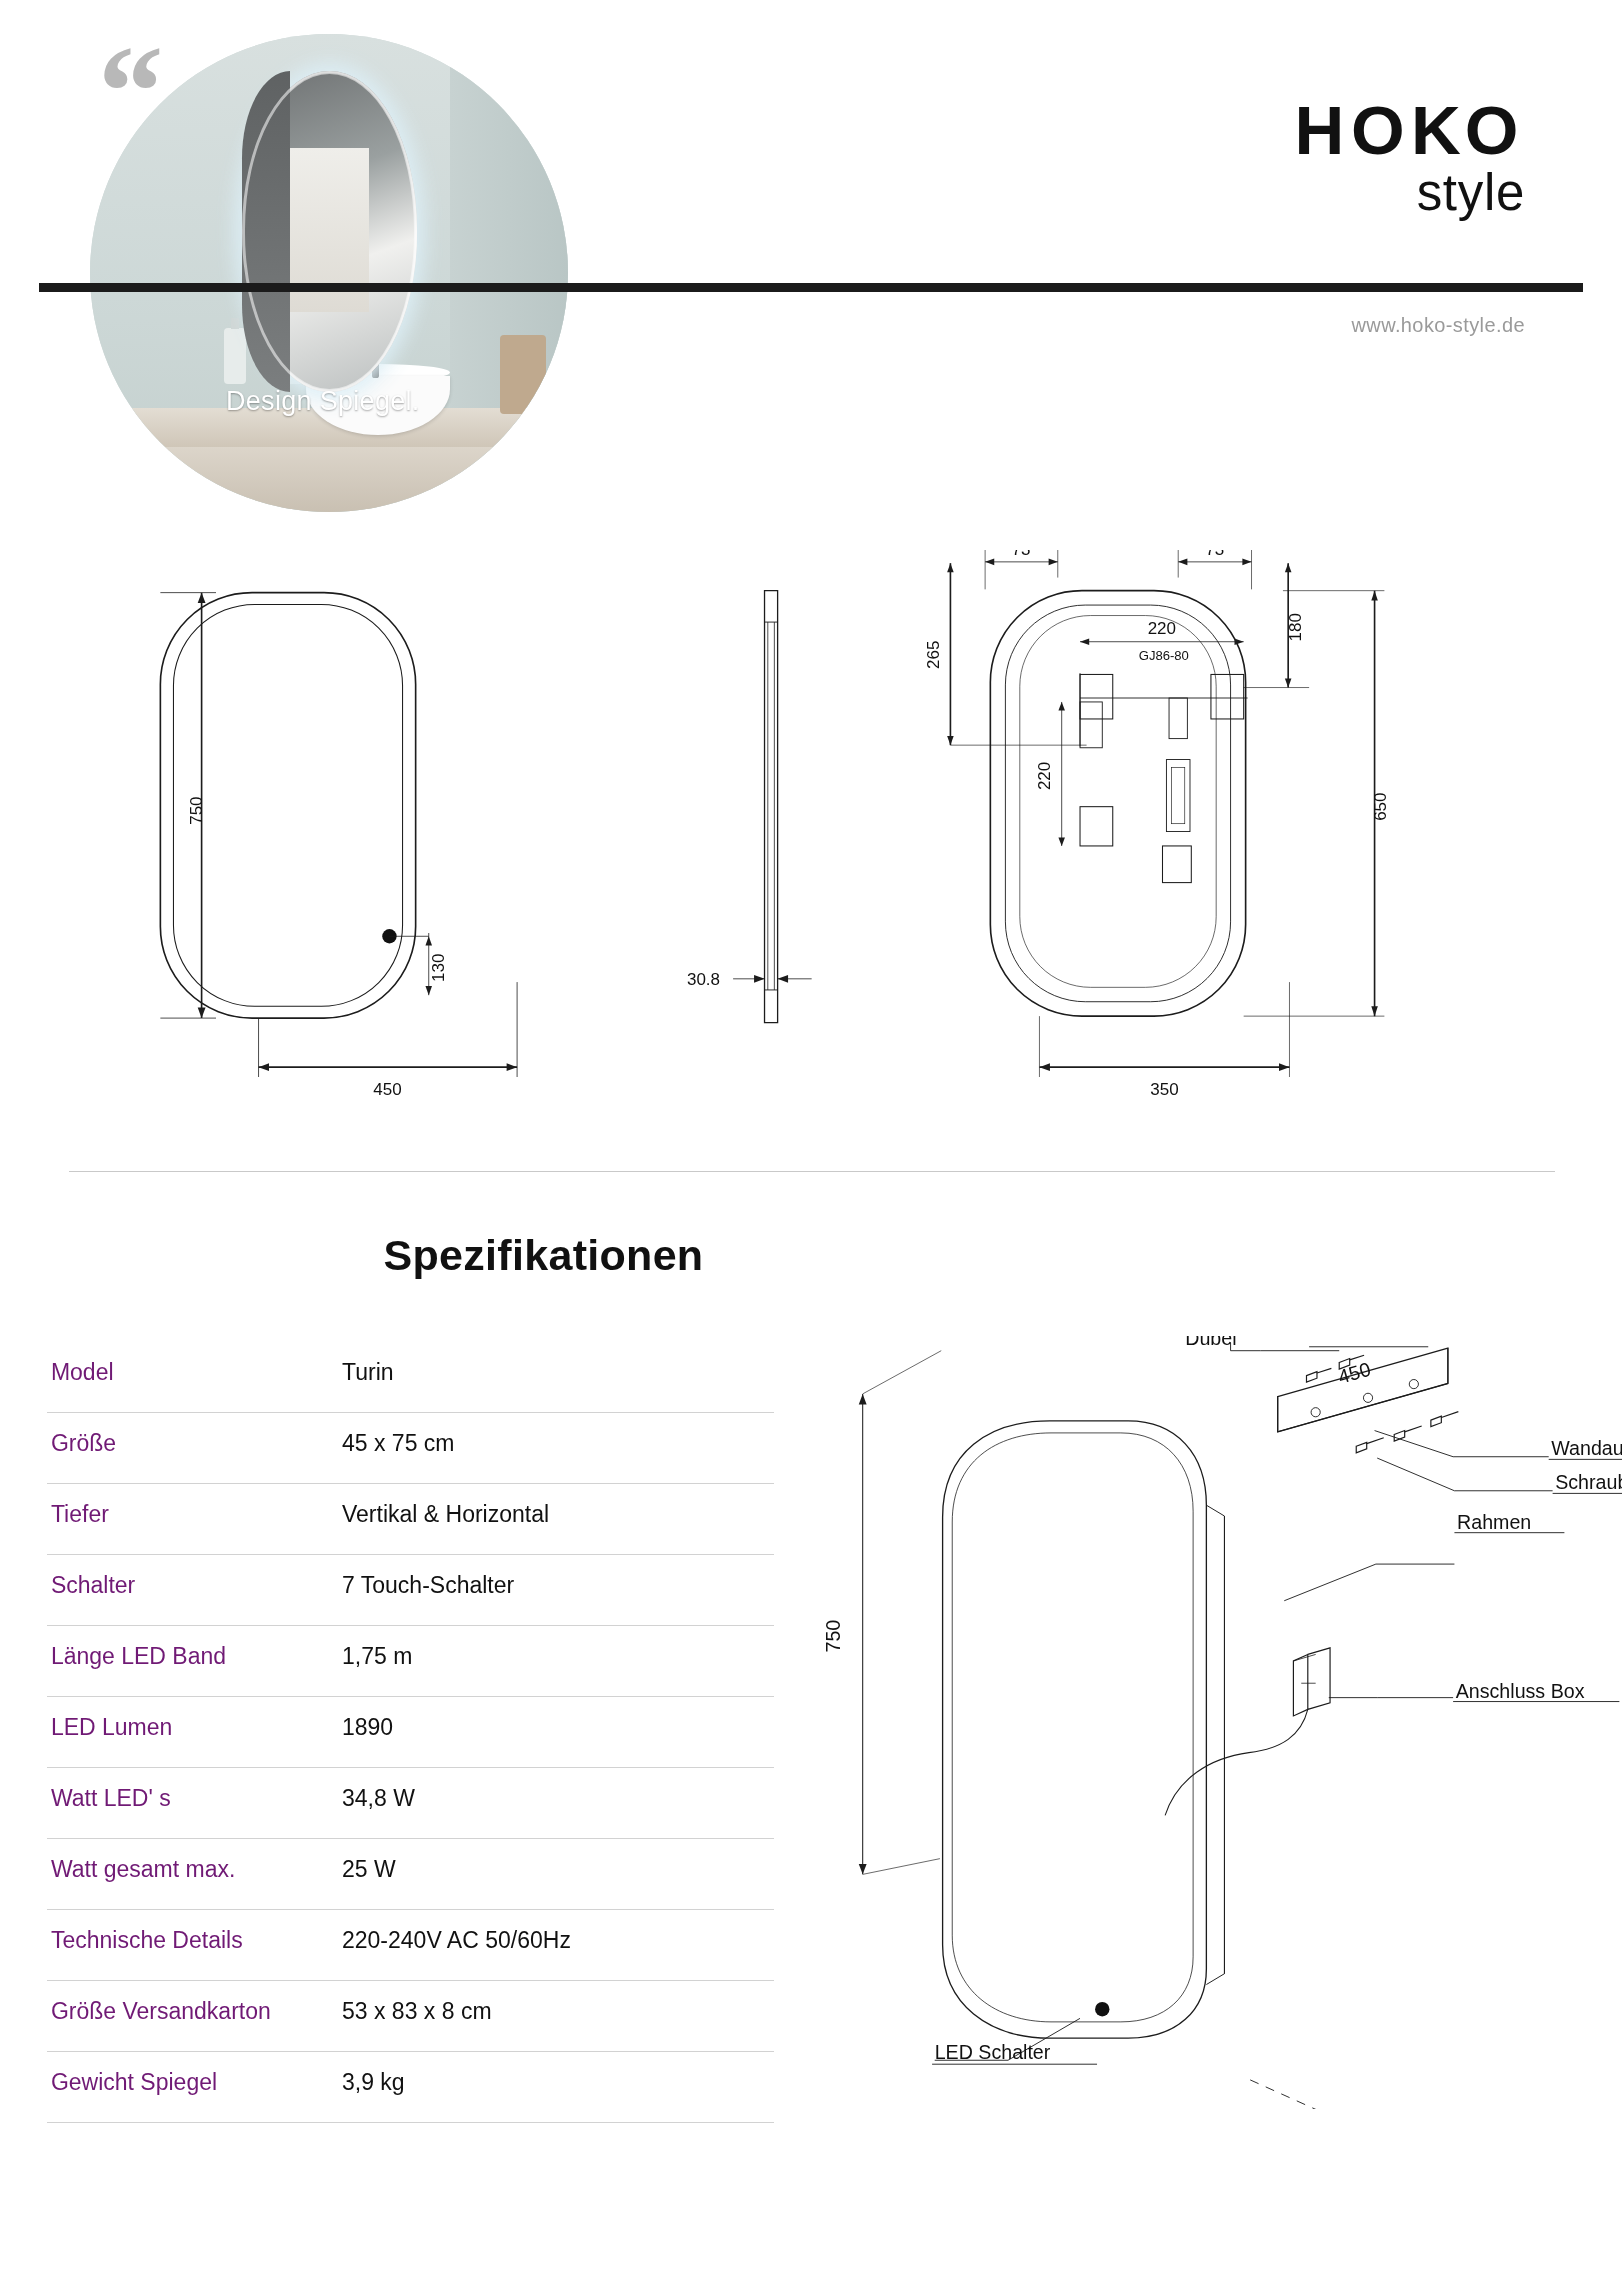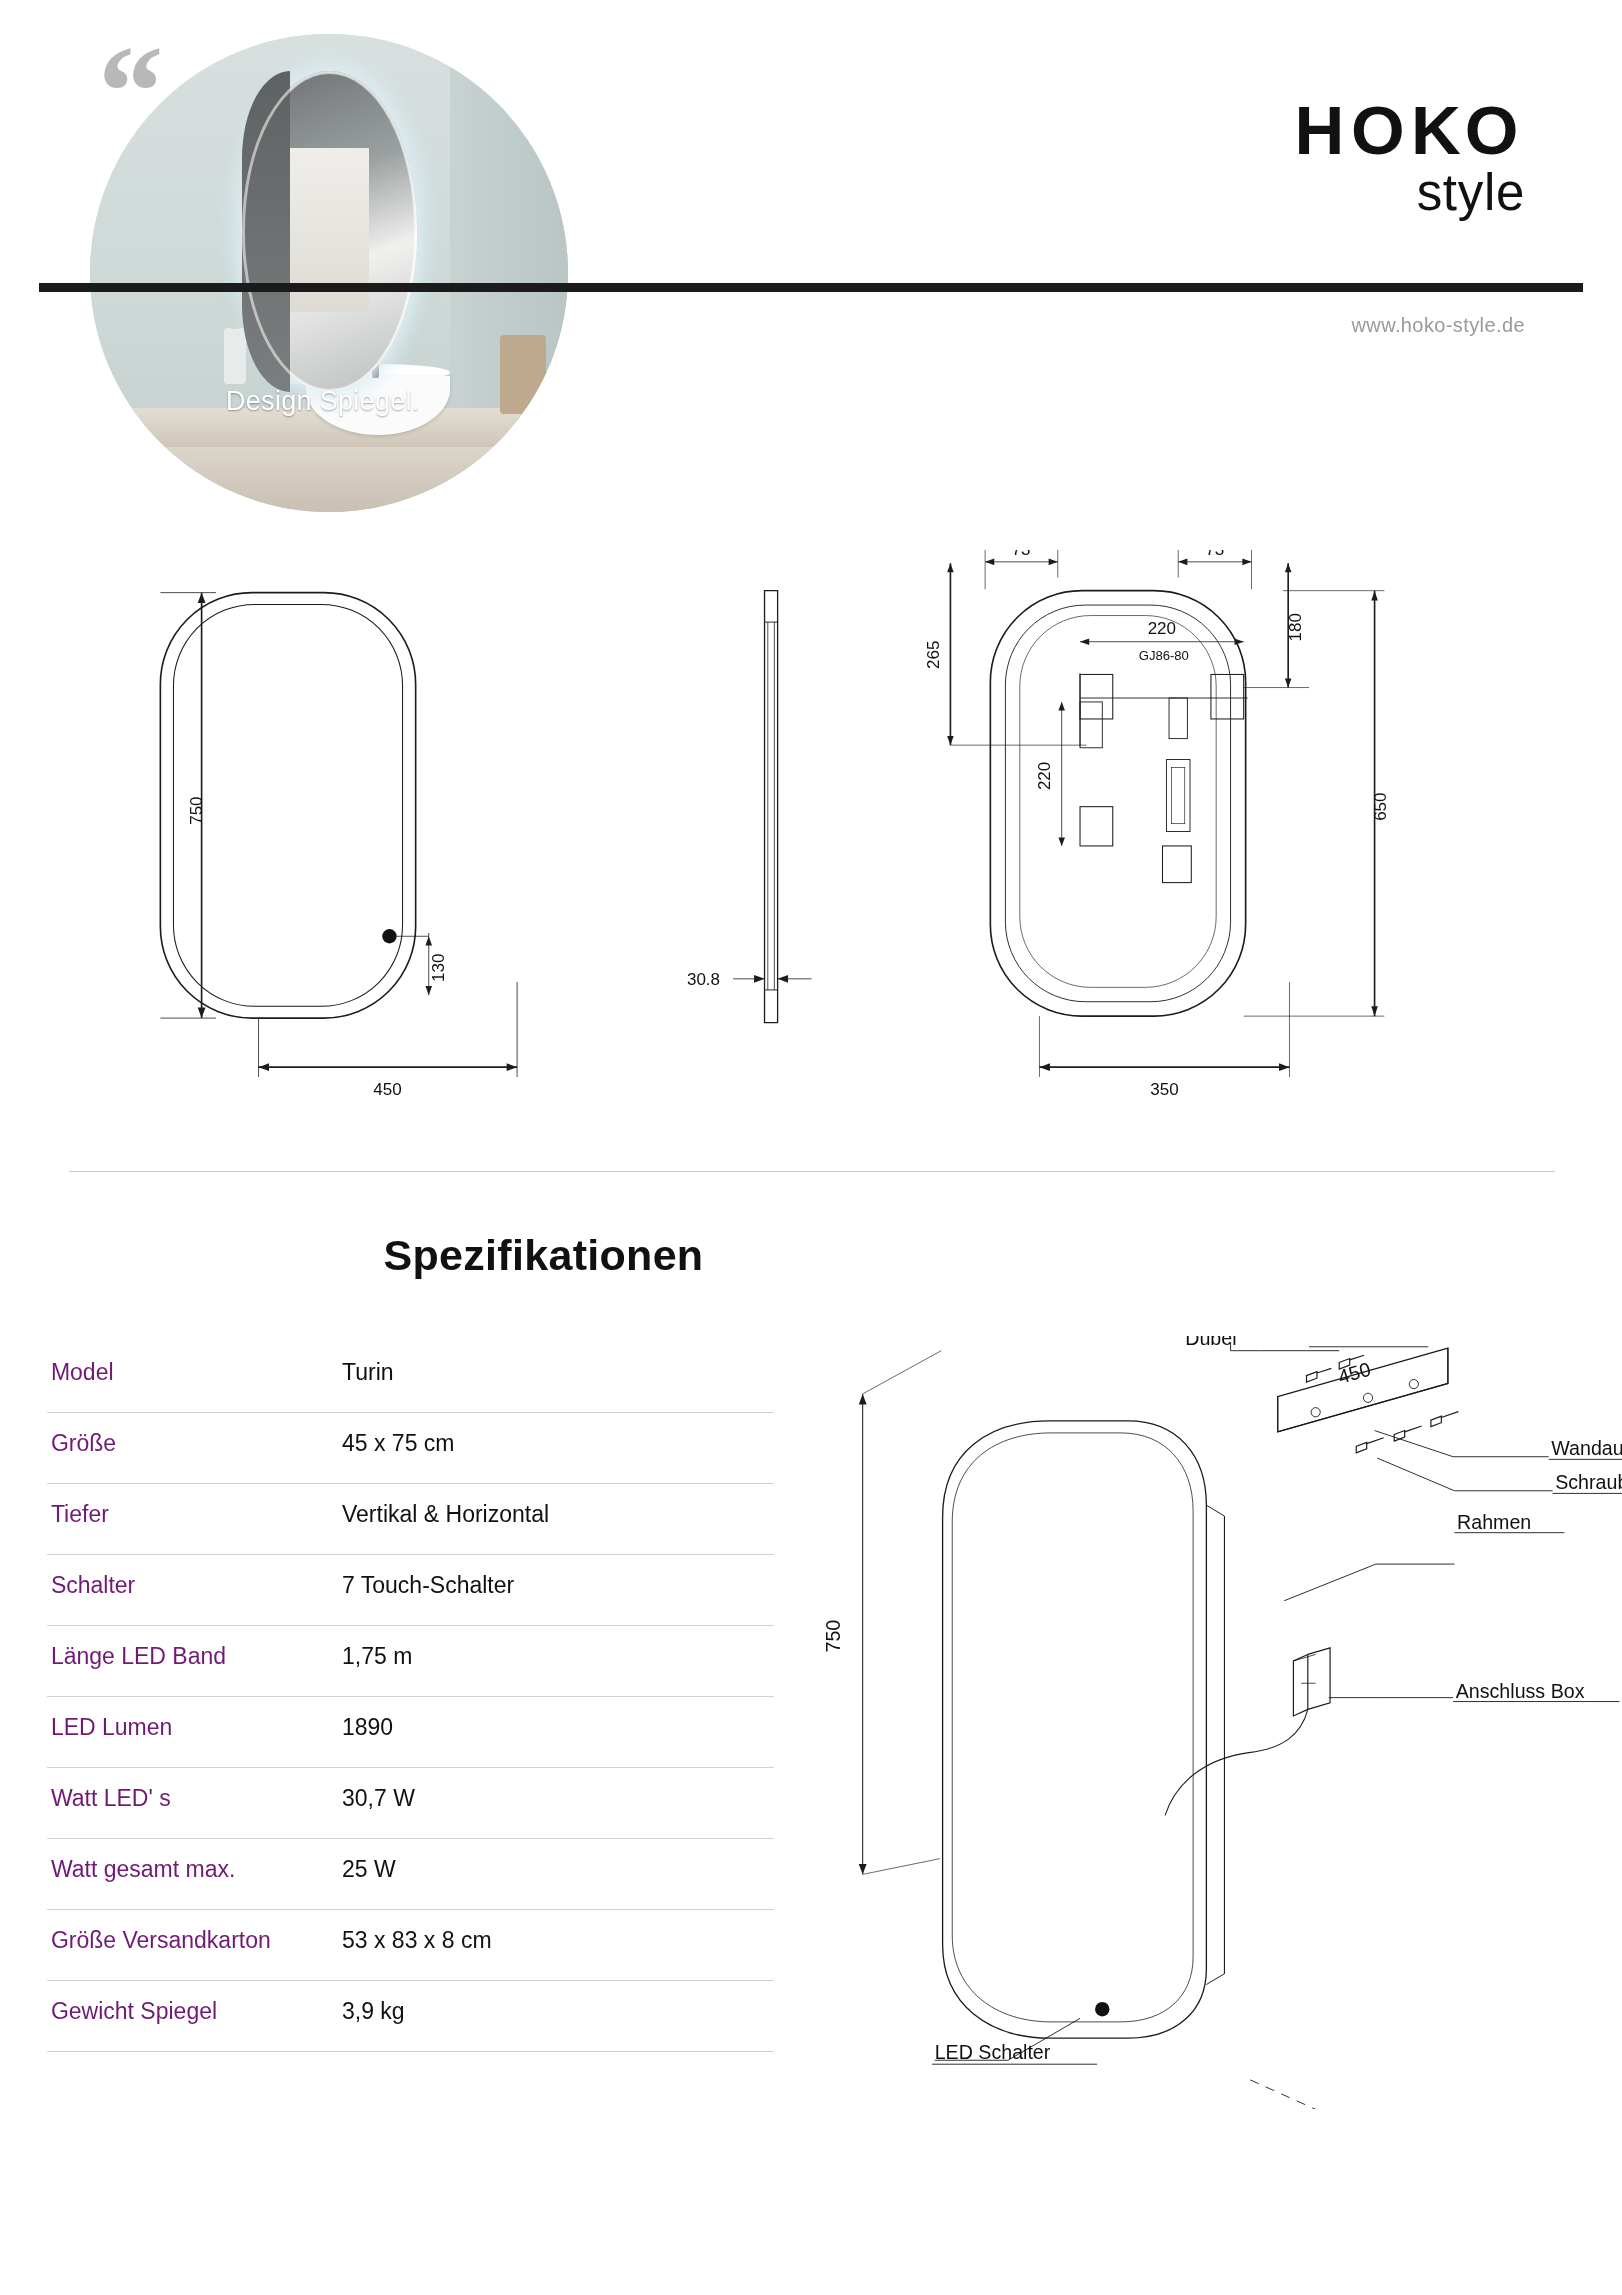--- a/index.html
+++ b/index.html
@@ -371,25 +371,29 @@
   <div class="spec-row">
     <div class="spec-label">Länge LED Band</div>
     <div class="spec-value">1,75 m</div>
   </div>
   <div class="spec-row">
     <div class="spec-label">LED Lumen</div>
     <div class="spec-value">1890</div>
   </div>
   <div class="spec-row">
     <div class="spec-label">Watt LED' s</div>
-    <div class="spec-value">30,7 W</div>
+    <div class="spec-value">34,8 W</div>
   </div>
   <div class="spec-row">
     <div class="spec-label">Watt gesamt max.</div>
     <div class="spec-value">25 W</div>
+  </div>
+  <div class="spec-row">
+    <div class="spec-label">Technische Details</div>
+    <div class="spec-value">220-240V AC 50/60Hz</div>
   </div>
   <div class="spec-row">
     <div class="spec-label">Größe Versandkarton</div>
     <div class="spec-value">53 x 83 x 8 cm</div>
   </div>
   <div class="spec-row">
     <div class="spec-label">Gewicht Spiegel</div>
     <div class="spec-value">3,9 kg</div>
   </div>
 </div>

